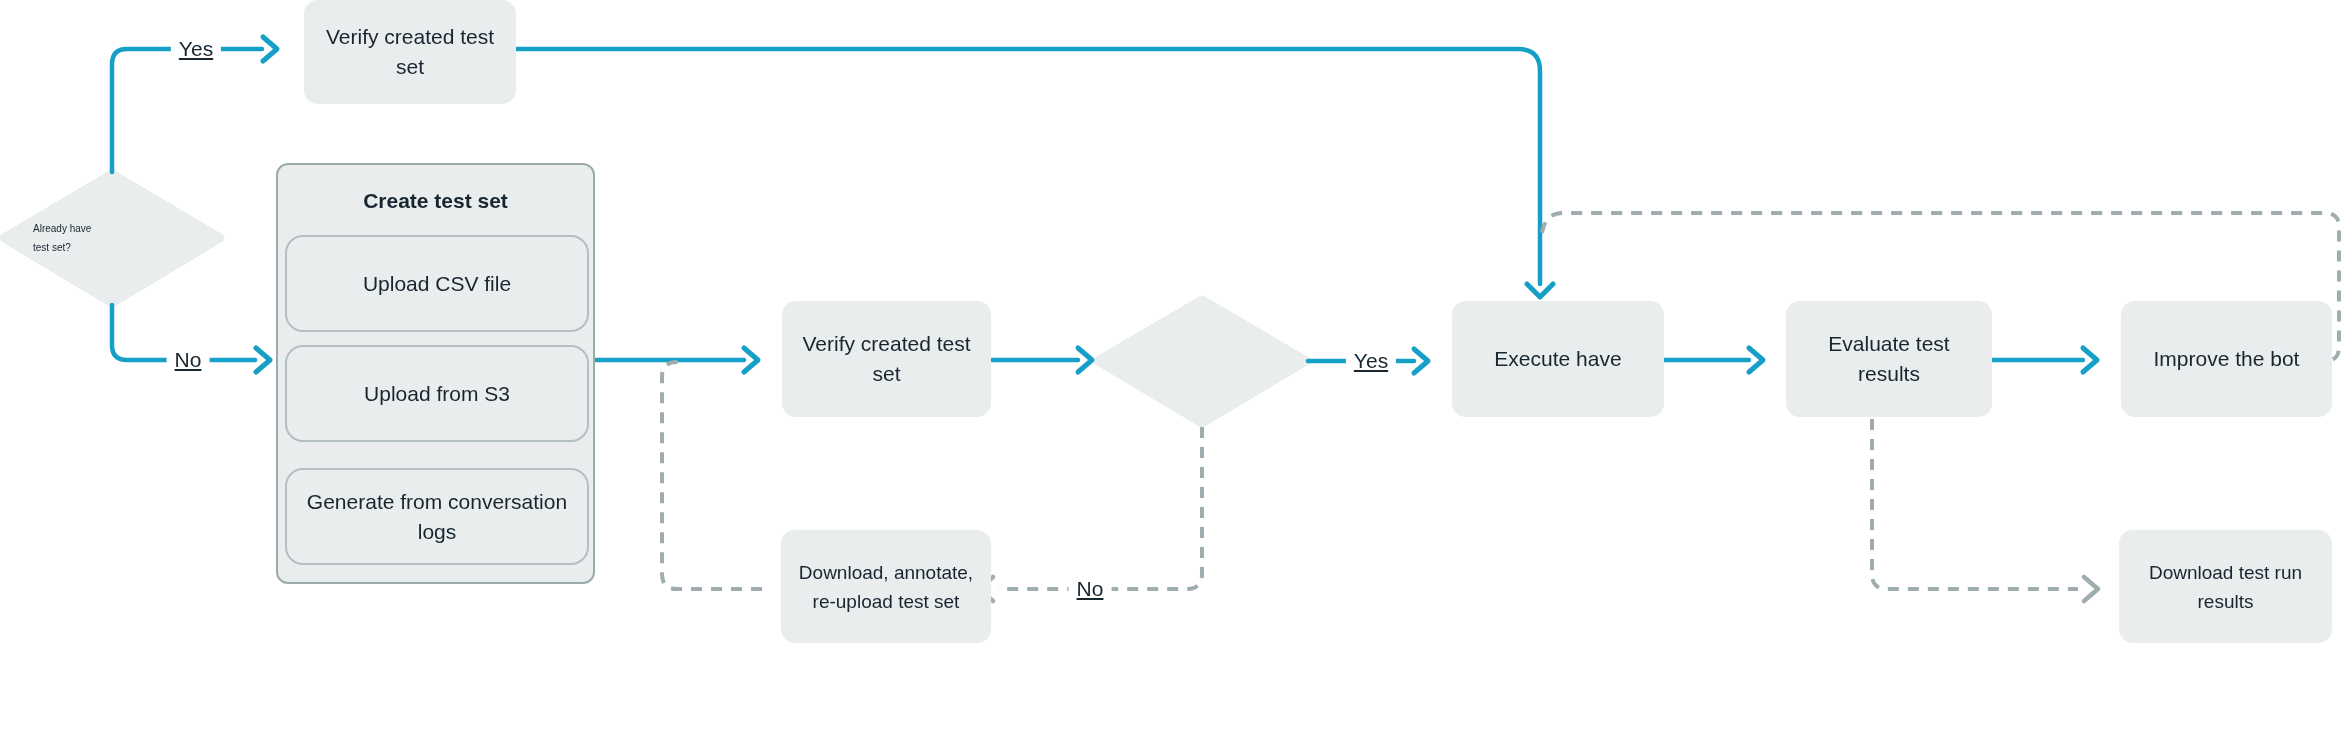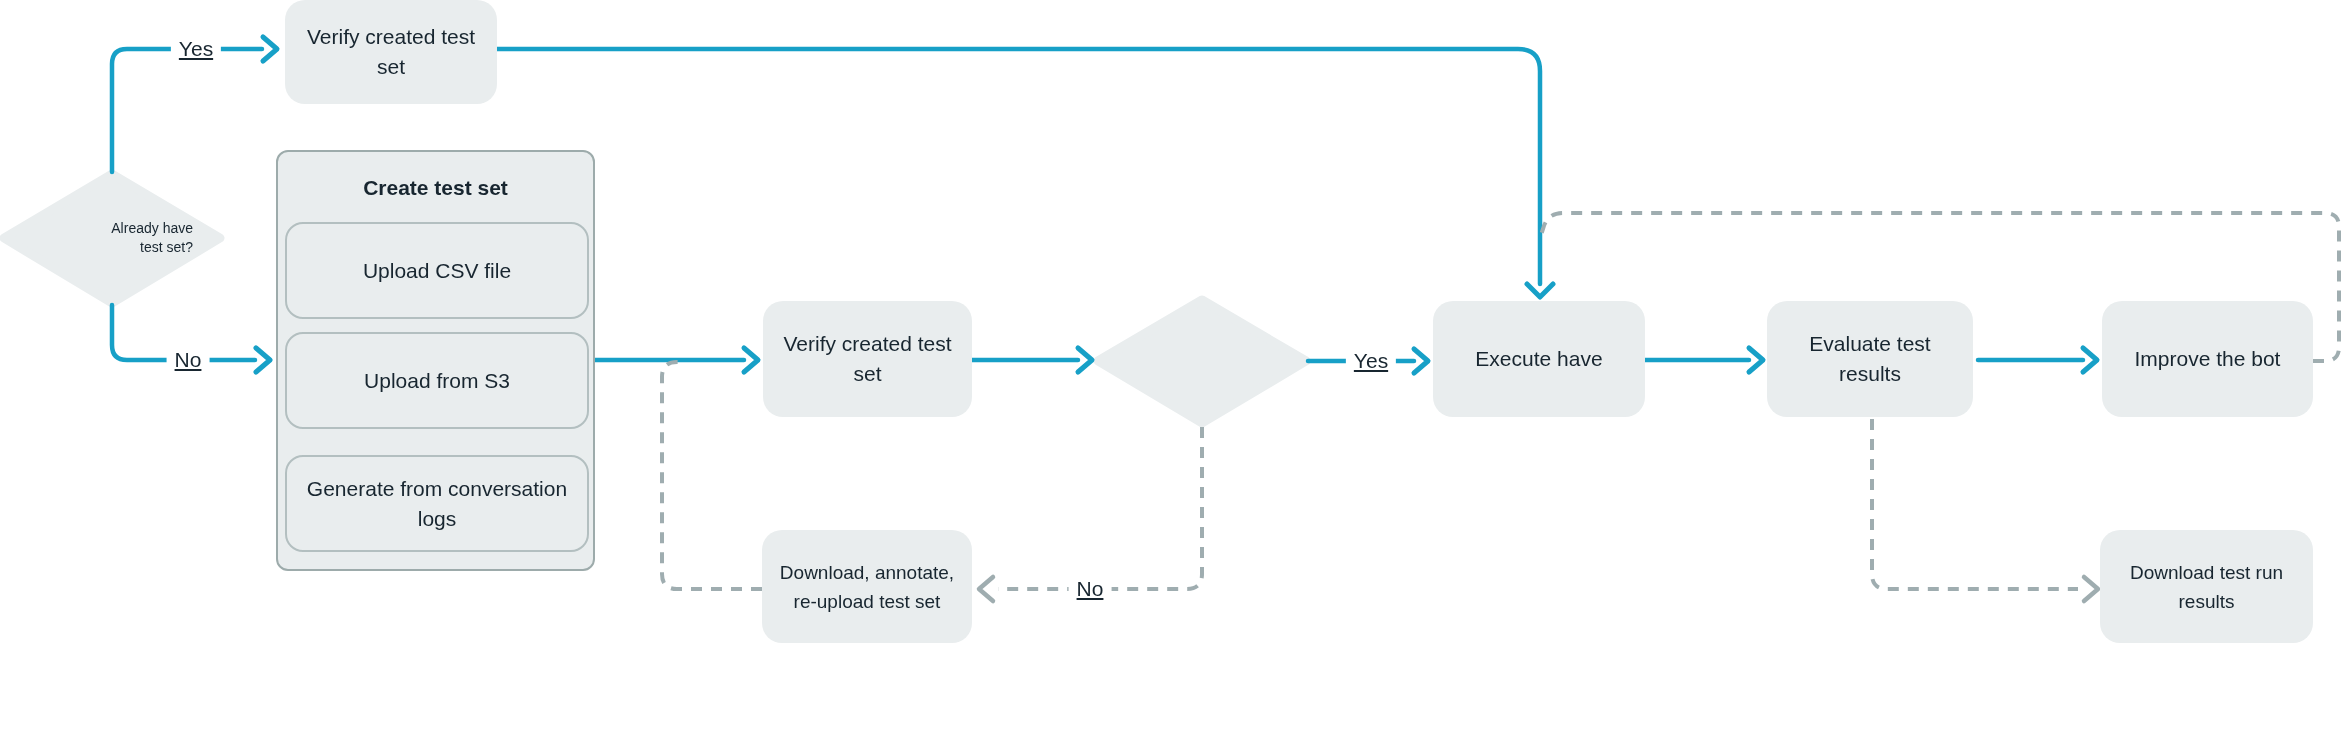--- a/index.html
+++ b/index.html
@@ -9,39 +9,39 @@
     font-family:"Liberation Sans","DejaVu Sans",sans-serif;
     color:var(--text,#182630);
   }
   .wires{position:absolute;left:0;top:0;}
   .wire{fill:none;stroke:var(--accent,#17a0c7);stroke-width:4.5;stroke-linecap:round;}
   .head{fill:none;stroke:var(--accent,#17a0c7);stroke-width:5;stroke-linecap:round;stroke-linejoin:round;}
   .wire-dashed{fill:none;stroke:var(--dashed,#9fadb0);stroke-width:4;stroke-dasharray:11 9;}
   .head-gray{fill:none;stroke:var(--dashed,#9fadb0);stroke-width:4.5;stroke-linecap:round;stroke-linejoin:round;}
   .diamond{fill:var(--node-fill,#e9edee);stroke:var(--node-fill,#e9edee);stroke-width:9;stroke-linejoin:round;}
   .node{
-    position:absolute;background:var(--node-fill,#e9edee);border-radius:20px;
+    position:absolute;background:var(--node-fill,#e9edee);border-radius:14px;
     display:flex;align-items:center;justify-content:center;text-align:center;
-    font-size:21px;line-height:30px;white-space:pre-line;
+    font-size:21px;line-height:30px;white-space:pre-line;margin-left:19px;
   }
   .node.small{font-size:19px;line-height:29px;}
   .group{
     position:absolute;background:var(--node-fill,#e9edee);
     border:2px solid var(--group-border,#9dabab);border-radius:12px;box-sizing:border-box;
   }
   .group-title{position:absolute;left:0;right:0;top:24px;text-align:center;font-weight:bold;font-size:21px;}
   .option{
     position:absolute;left:7px;width:300px;height:93px;box-sizing:content-box;
     background:var(--node-fill,#e9edee);border:2px solid var(--option-border,#b3bfc0);border-radius:18px;
     display:flex;align-items:center;justify-content:center;text-align:center;
     font-size:21px;line-height:30px;white-space:pre-line;
   }
   .diamond-label{
-    position:absolute;transform:translate(-50%,-50%);text-align:right;
-    font-size:14px;line-height:19px;white-space:pre-line;
+    position:absolute;transform:translate(-50%,-50%);text-align:left;
+    font-size:10px;line-height:19px;white-space:pre-line;
   }
   .edge-label{
     position:absolute;transform:translate(-50%,-50%);
     background:#fff;padding:1px 8px;font-size:21px;text-decoration:underline;
   }
 </style>
 </head>
 <body>
 
 <div class="canvas">
@@ -82,21 +82,21 @@
 
     <path class="wire-dashed" d="M 1872 419 L 1872 574 Q 1872 589 1887 589 L 2078 589"></path>
     <path class="head-gray" d="M 2084 577 L 2098 589 L 2084 601"></path>
 
     <path class="wire-dashed" d="M 2313 361 L 2325 361 Q 2339 361 2339 347 L 2339 227 Q 2339 213 2325 213 L 1563 213 Q 1547 213 1543 229 L 1541 235"></path>
   </svg>
 
   <div class="node" style="left:285px;top:0;width:212px;height:104px">Verify created test
 set</div>
 
-  <div class="group" style="left:276px;top:150px;width:319px;height:421px">
+  <div class="group" style="left:276px;top:163px;width:319px;height:421px">
     <div class="group-title">Create test set</div>
     <div class="option" style="top:70px">Upload CSV file</div>
     <div class="option" style="top:180px">Upload from S3</div>
     <div class="option" style="top:303px">Generate from conversation
 logs</div>
   </div>
 
   <div class="node" style="left:763px;top:301px;width:209px;height:116px">Verify created test
 set</div>
 

